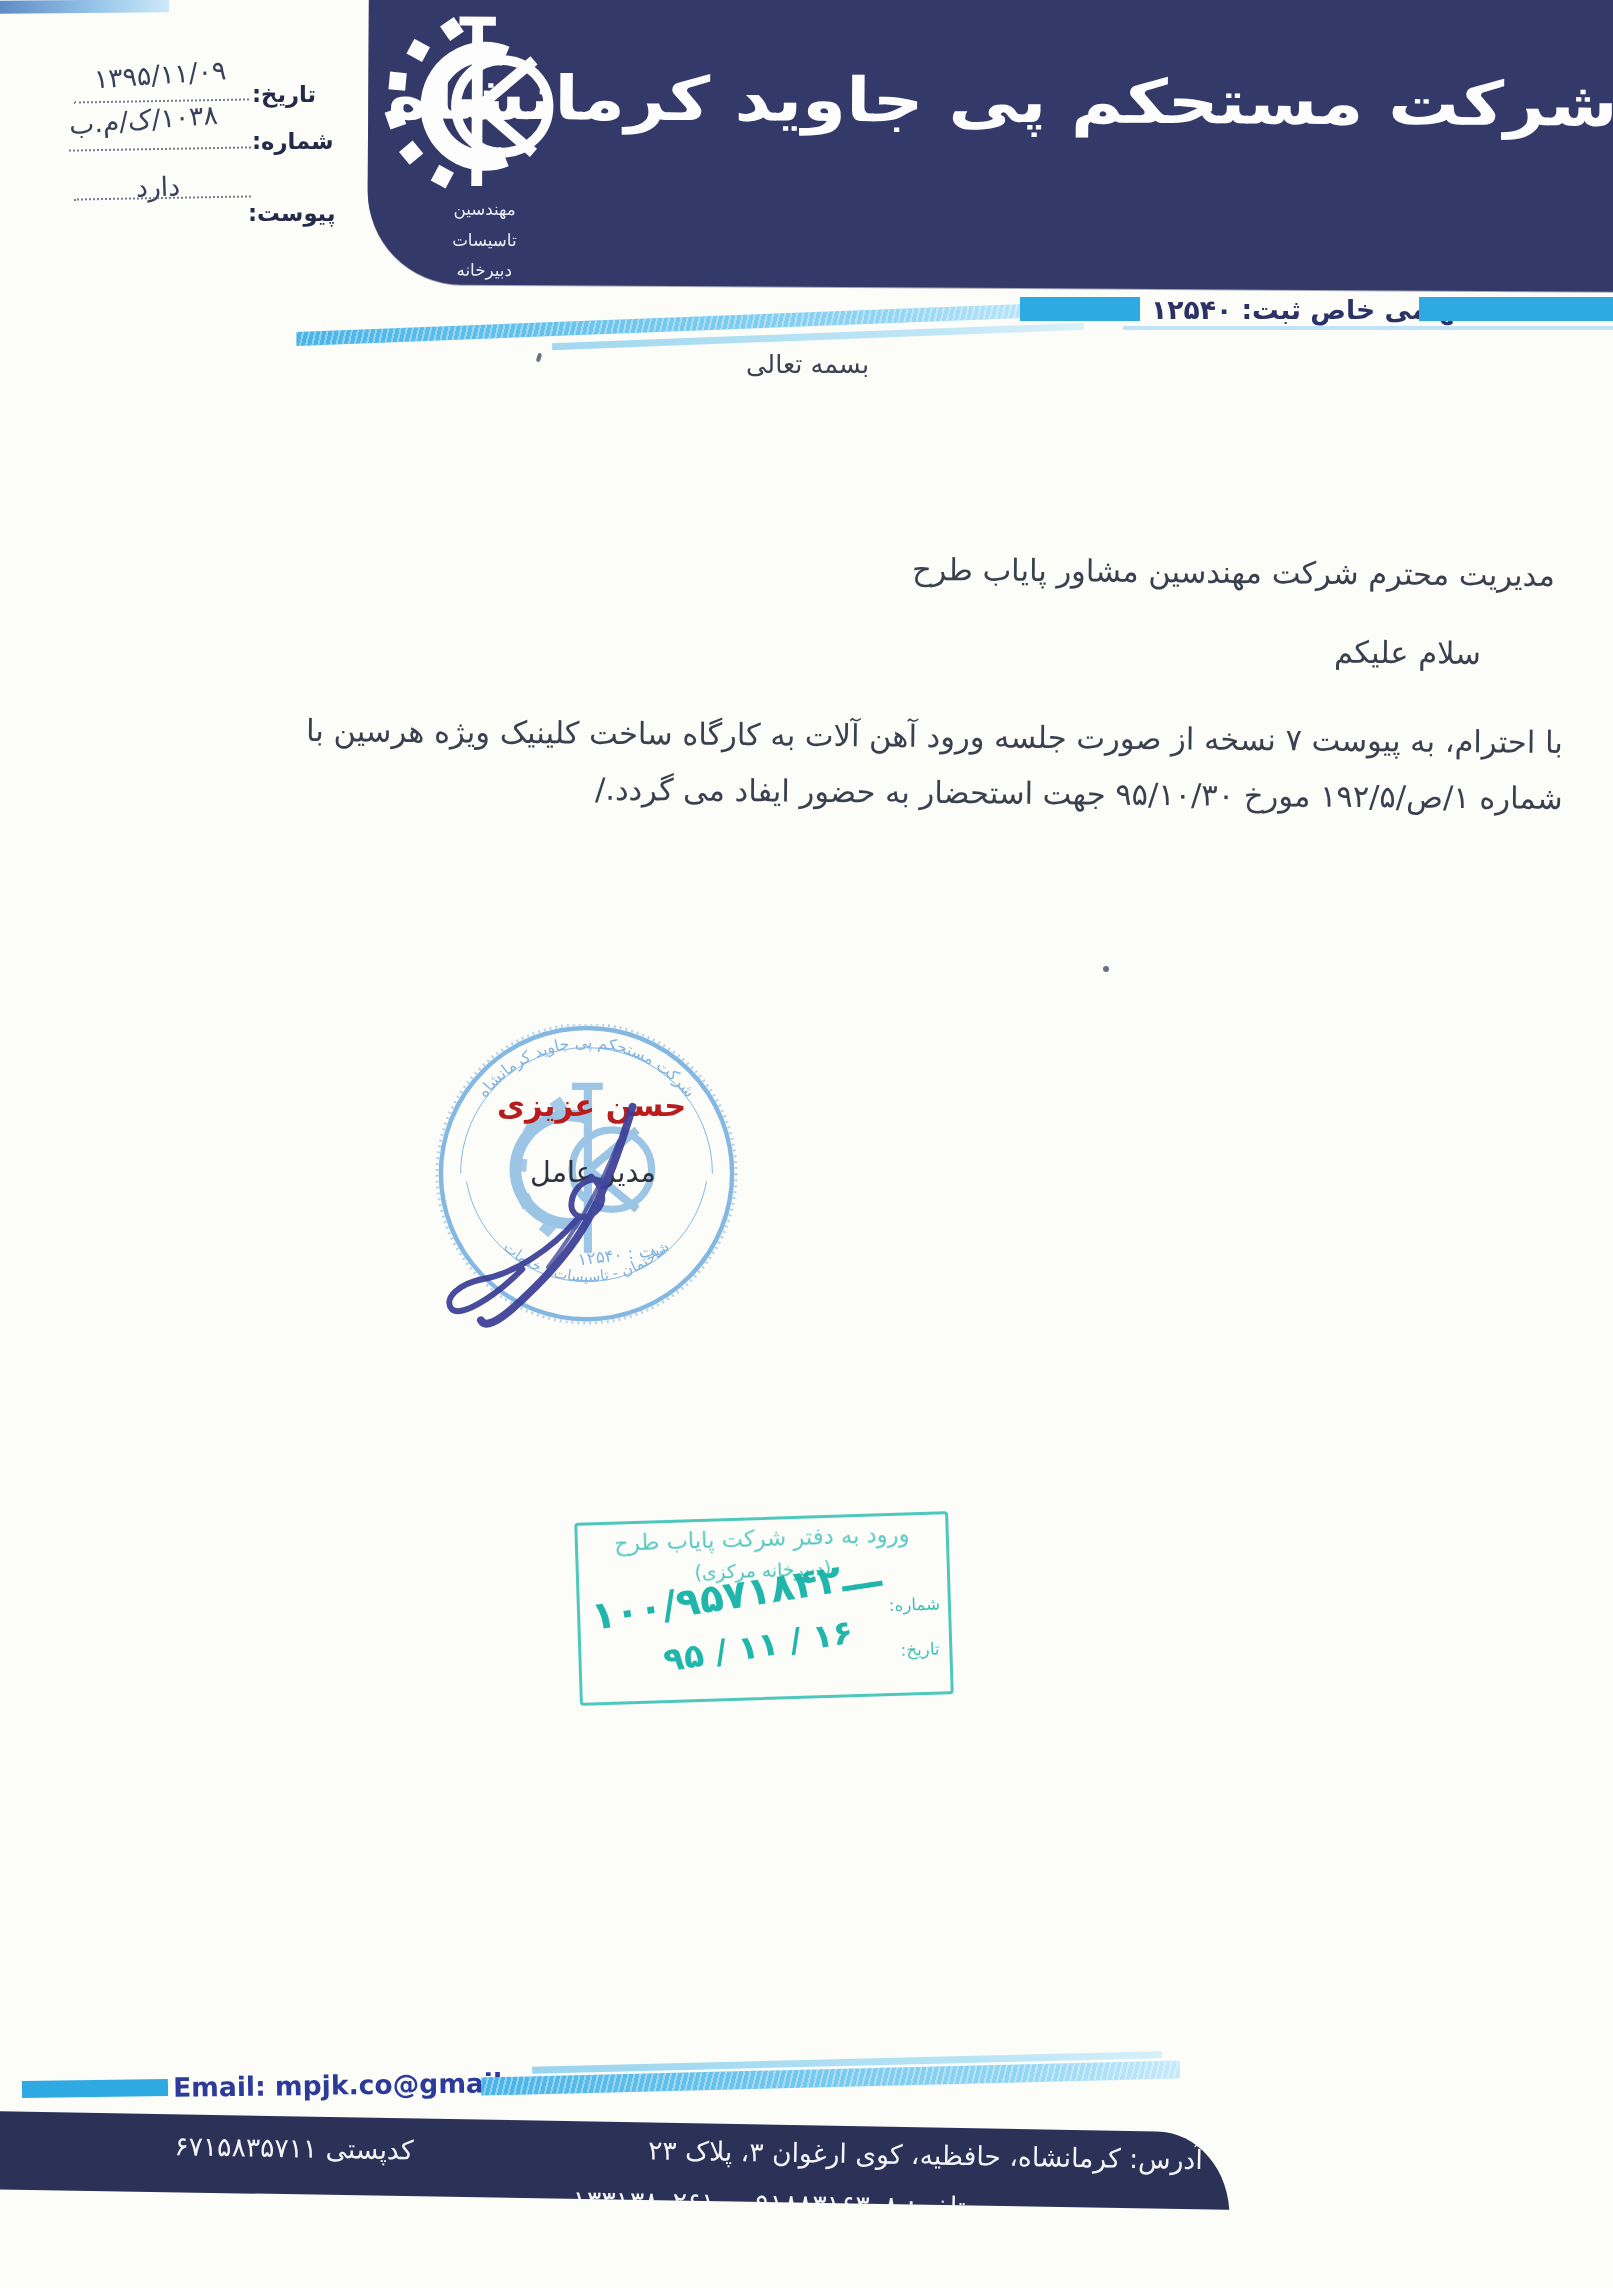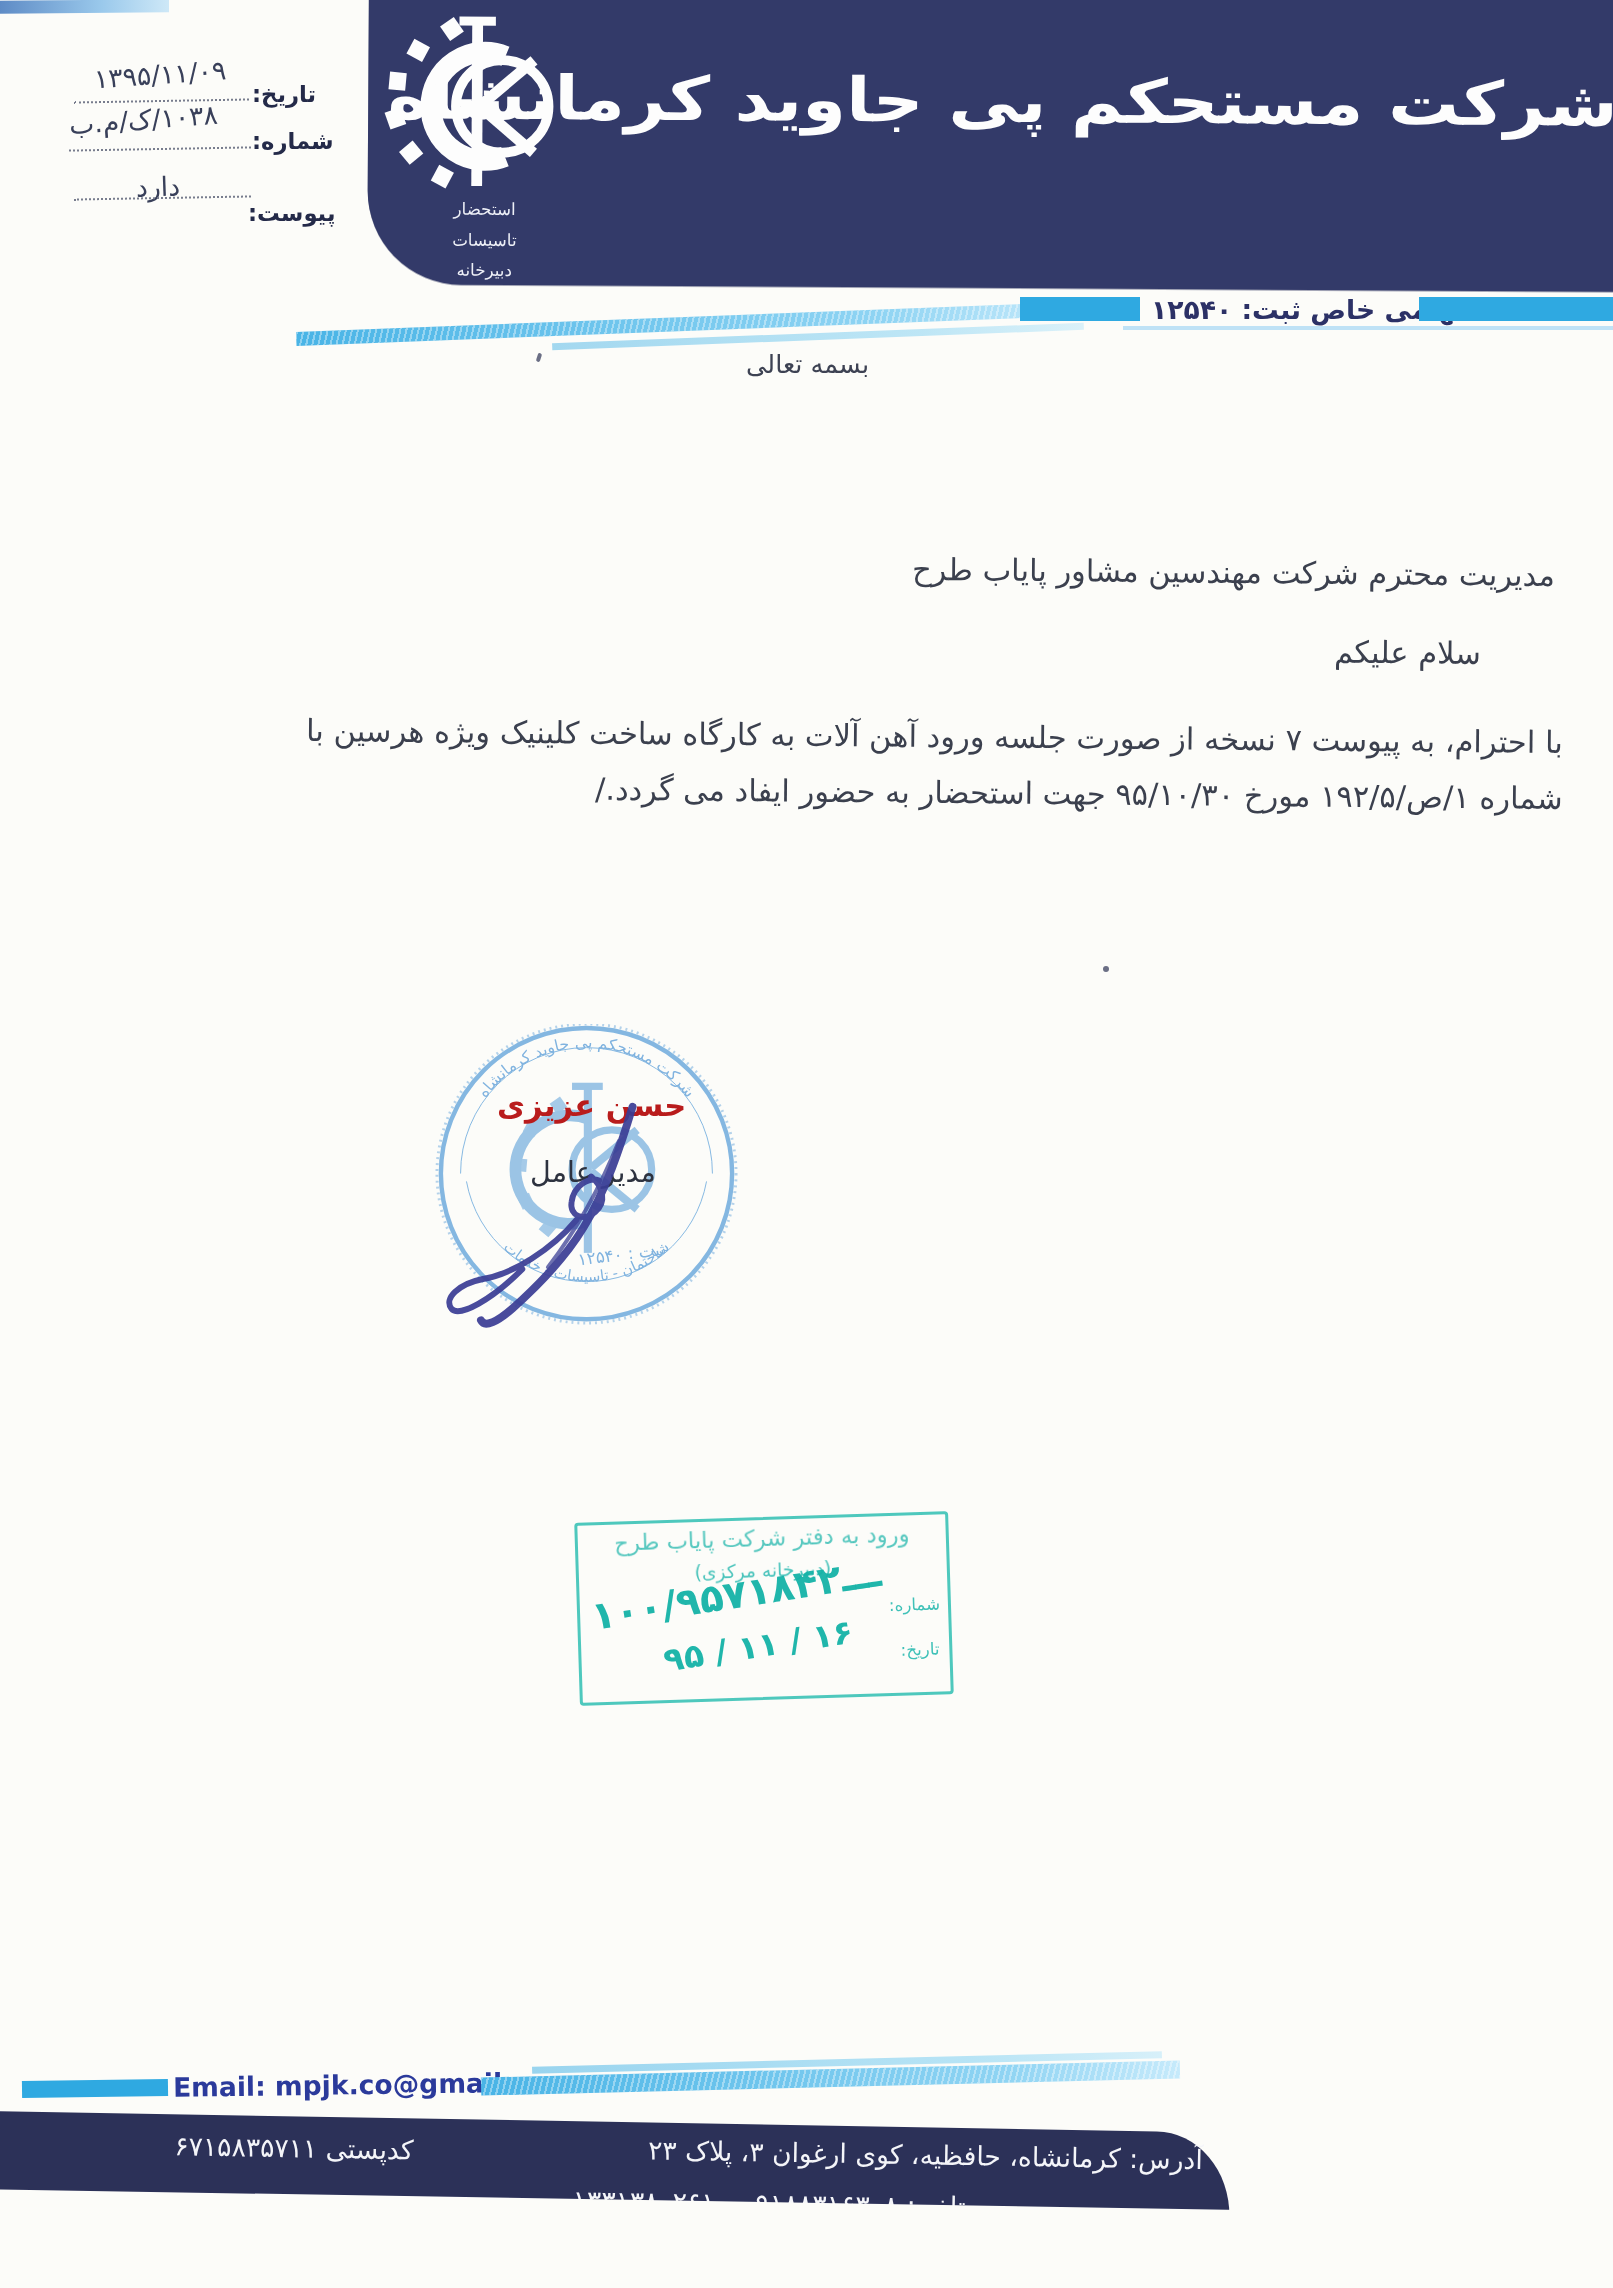--- a/index.html
+++ b/index.html
@@ -97,21 +97,21 @@
           <rect x="86" y="4" width="37" height="9"></rect>
           <rect x="88" y="88" width="11" height="12"></rect>
         </g>
 
         <path d="M 108 94 L 162 48" stroke-width="11"></path>
         <path d="M 108 96 L 162 142" stroke-width="11"></path>
       </g>
     </svg>
 
     <div class="hdr-services">
-      <div>استحضار</div>
+      <div>مهندسین</div>
       <div>تاسیسات</div>
       <div>دبیرخانه</div>
     </div>
 
     <div class="hdr-title">شرکت مستحکم پی جاوید کرمانشاه</div>
 
   </div>
 
   <div class="ribbon hatch" style="left:296px;top:317px;width:778px;height:13.8px;transform:rotate(-2.2deg);"></div>
   <div class="ribbon" style="left:552px;top:333px;width:532px;height:6.9px;opacity:.5;transform:rotate(-2.2deg);"></div>

